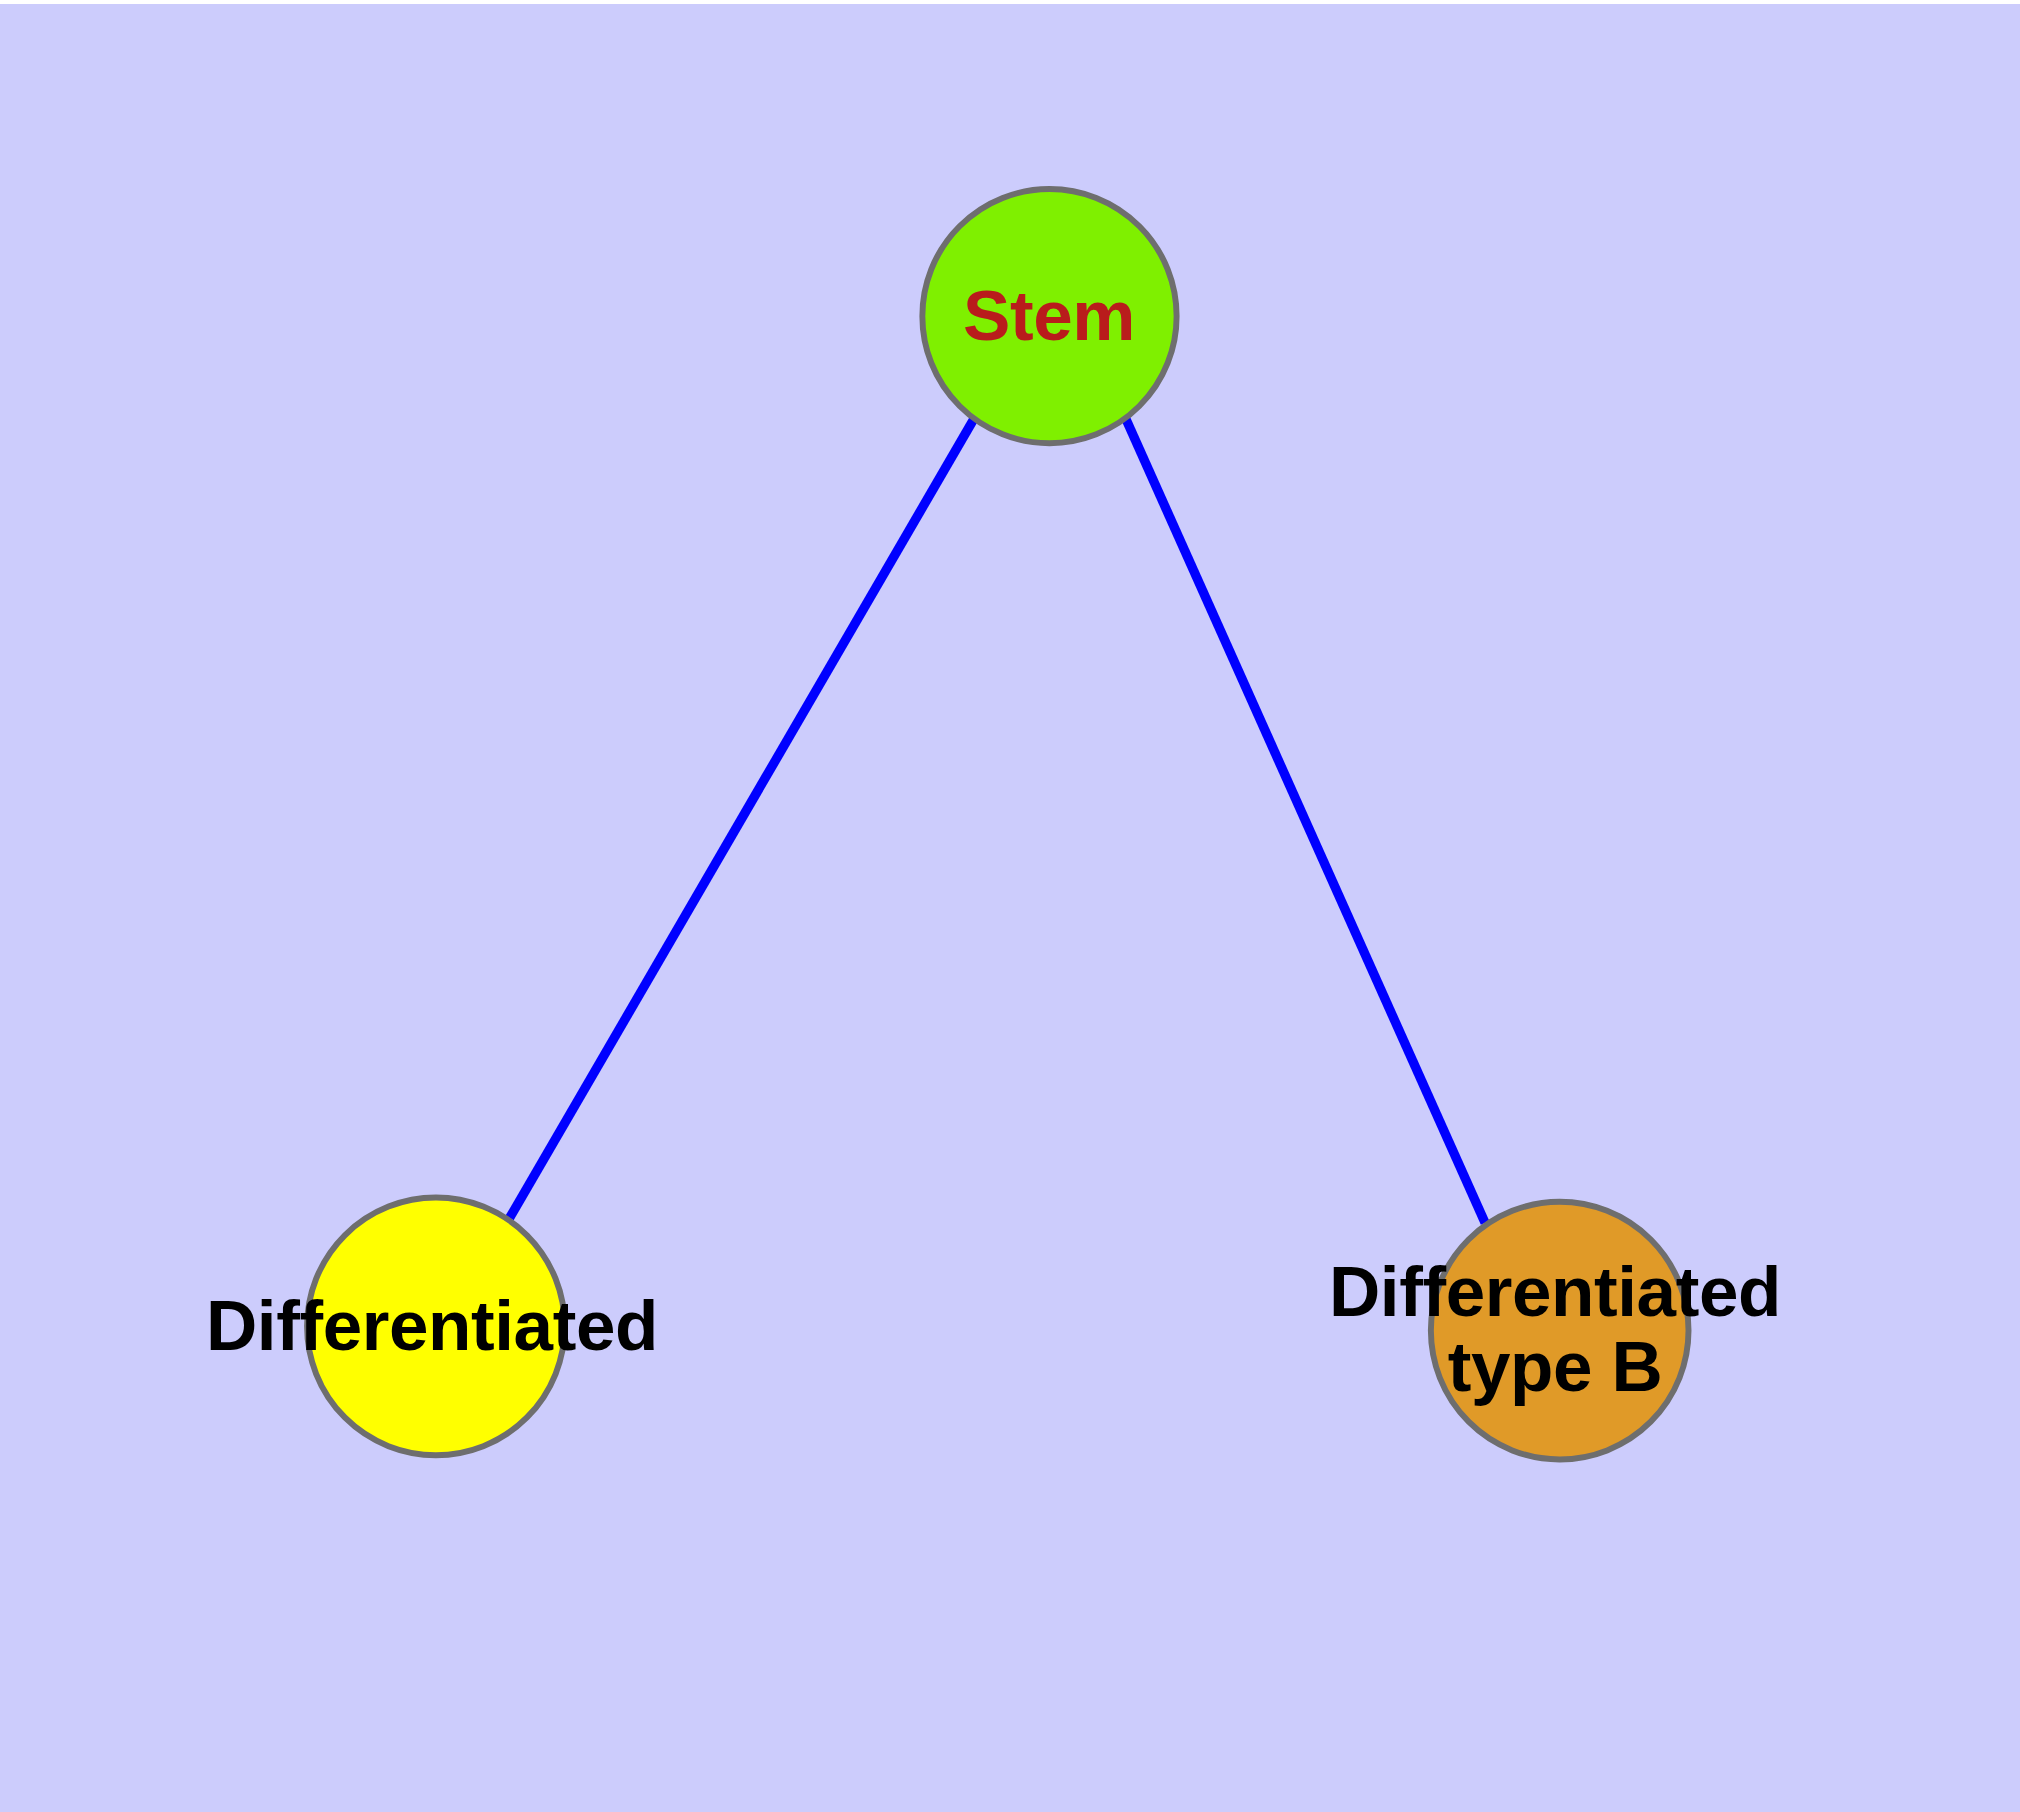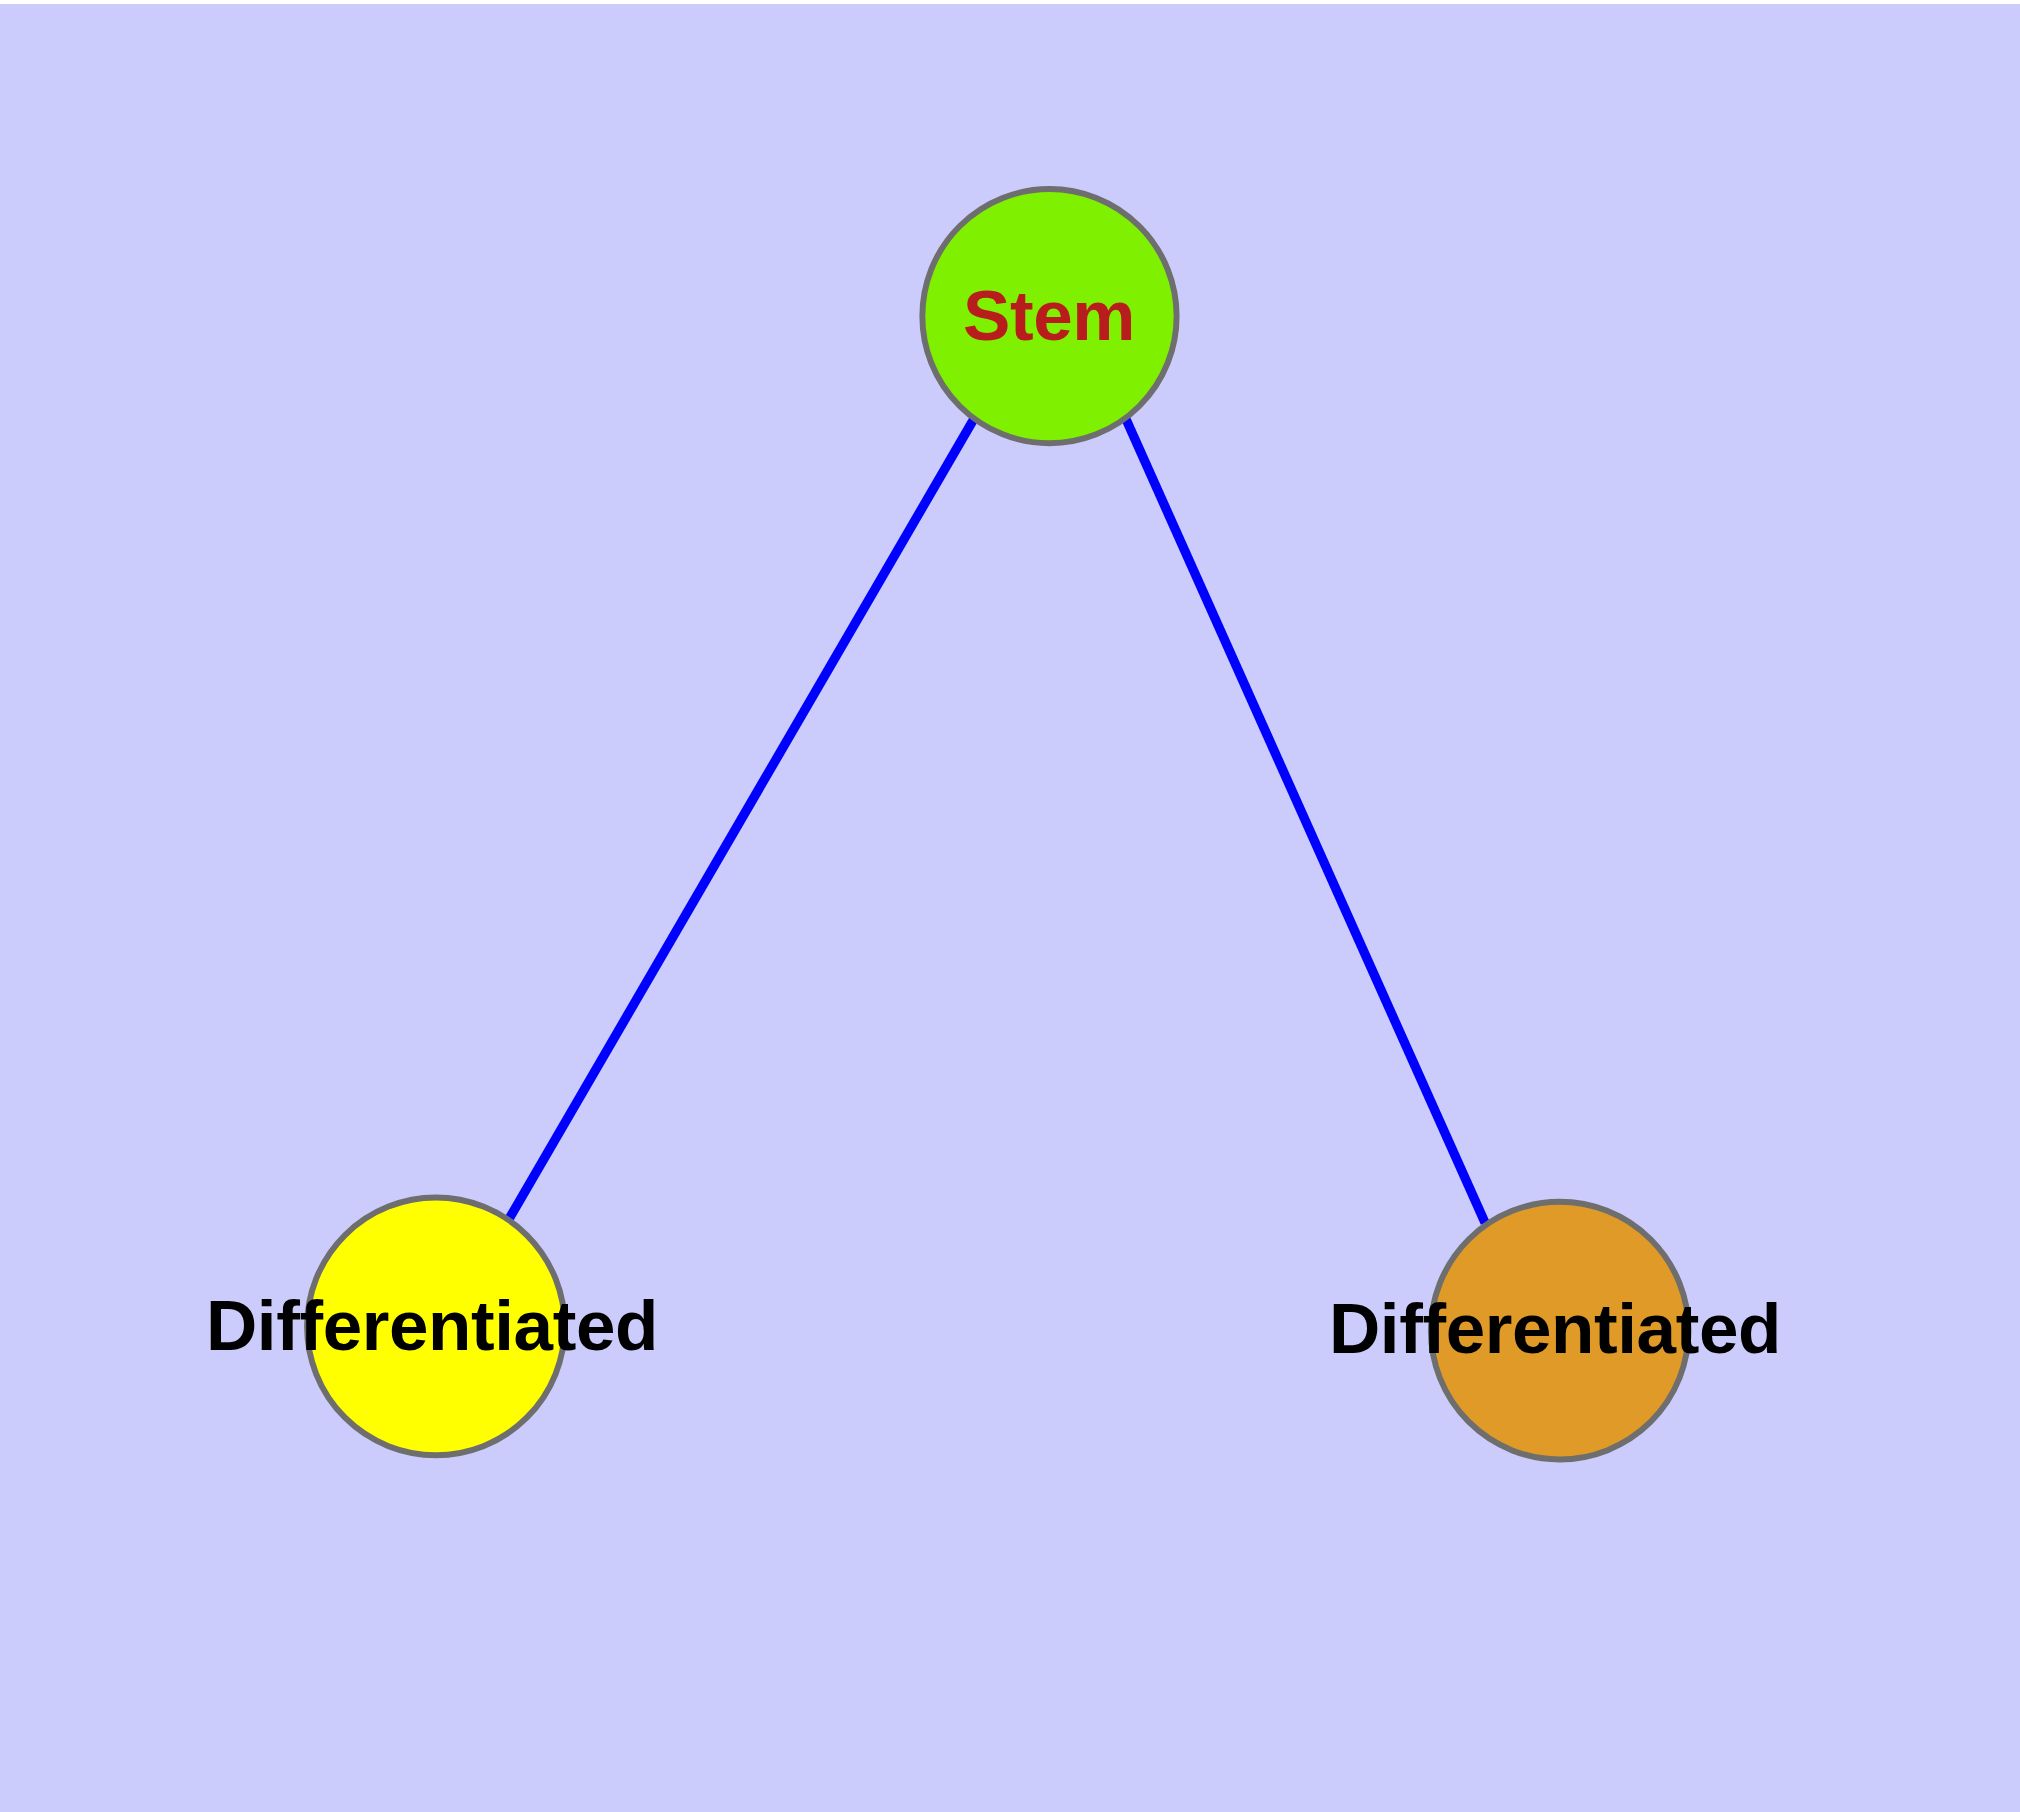--- a/index.html
+++ b/index.html
@@ -78,16 +78,17 @@
   <div class="node-label" style="left: 1049px; top: 316px; color: #b91c1c;">
     <div>Stem</div>
   </div>
 
   <div class="node-label" style="left: 432px; top: 1326px; color: rgb(0, 0, 0);">
     <div>Differentiated</div>
   </div>
 
   <div class="node-label" style="left: 1555px; top: 1329px; color: rgb(0, 0, 0);">
     <div>Differentiated</div>
+    <div>type B</div>
   </div>
 
 </div>
 
 
 </body></html>

